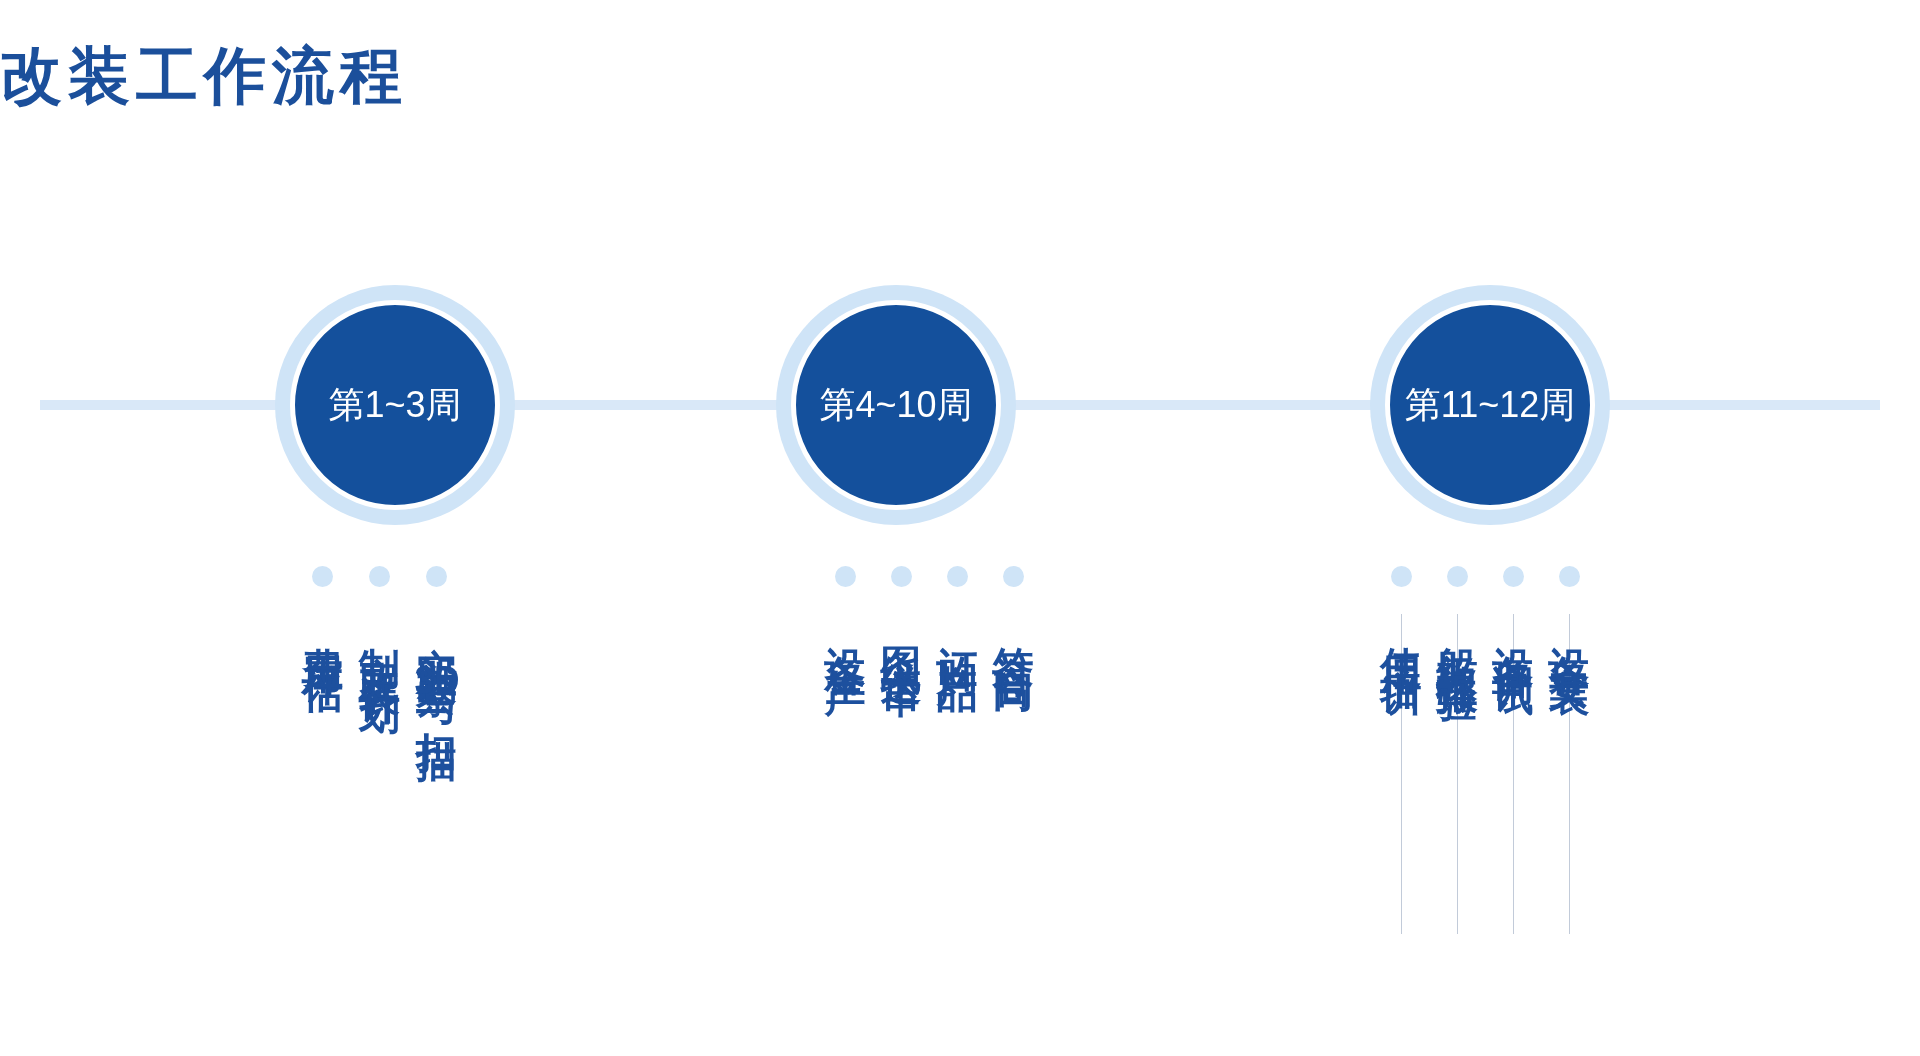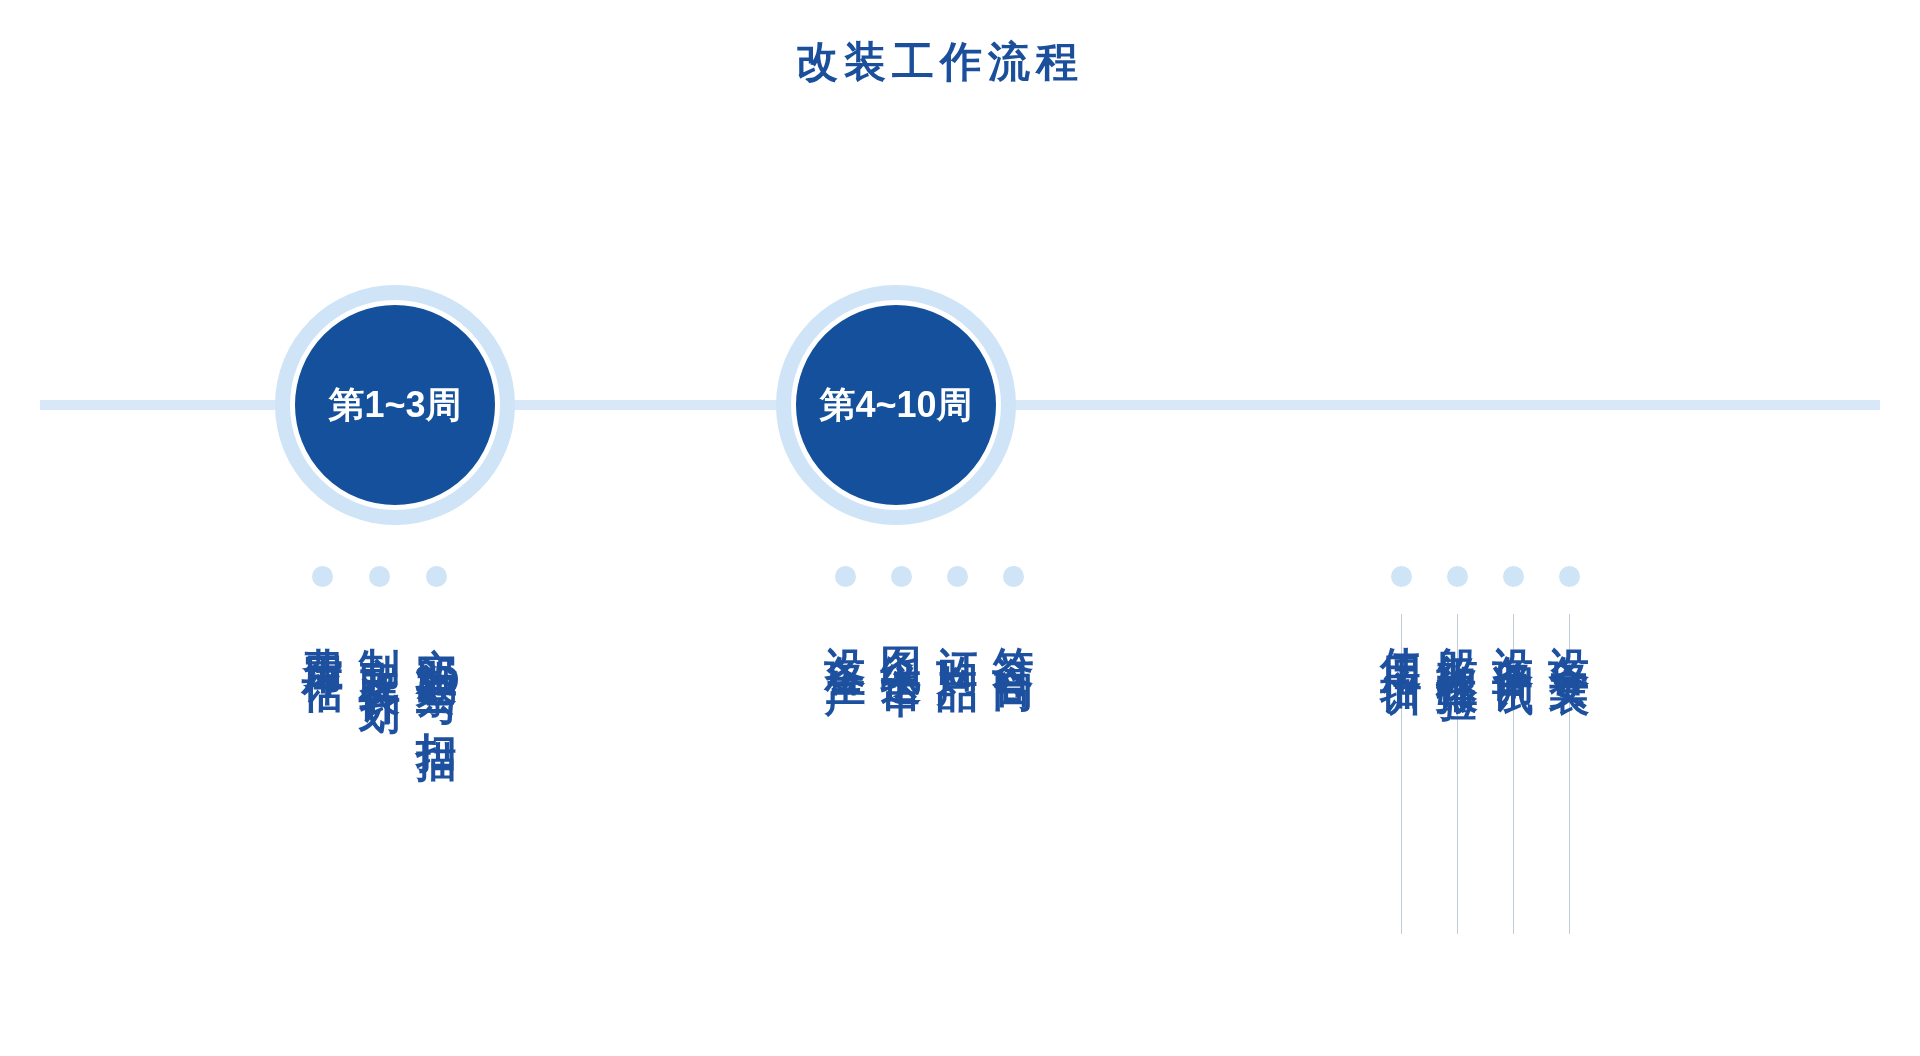--- a/index.html
+++ b/index.html
@@ -3,41 +3,41 @@
 <meta charset="utf-8">
 <style>
   * { margin: 0; padding: 0; box-sizing: border-box; }
   html, body { width: 1920px; height: 1056px; background: #ffffff; overflow: hidden; }
   body { font-family: "Liberation Sans", "DejaVu Sans", sans-serif; position: relative; }
 
   .canvas { position: absolute; inset: 0; width: 1920px; height: 1056px; background: #ffffff; }
 
   .title {
     position: absolute; top: 34px; left: 0; width: 1880px;
-    text-align: center; font-size: 42px; font-weight: bold;
+    text-align: left; font-size: 62px; font-weight: bold;
     color: #1b4f9b; letter-spacing: 6px;
   }
 
   .timeline-line {
     position: absolute; top: 400px; left: 40px; width: 1840px; height: 10px;
     background: #d9e8f8;
   }
 
   .stage-circle {
     position: absolute; top: 285px; width: 240px; height: 240px;
     border-radius: 50%; background: #cfe4f7;
     display: flex; align-items: center; justify-content: center;
   }
   .stage-circle .inner {
     width: 210px; height: 210px; border-radius: 50%;
     background: #14509c; border: 5px solid #ffffff;
     display: flex; align-items: center; justify-content: center;
   }
   .stage-circle .label {
-    color: #ffffff; font-size: 36px; font-weight: bold; white-space: nowrap;
+    color: #ffffff; font-size: 36px; font-weight: normal; white-space: nowrap;
   }
   .circle-1 { left: 275px; }
   .circle-2 { left: 776px; }
   .circle-3 { left: 1370px; }
 
   .task-group {
     position: absolute; top: 566px;
     display: flex; flex-direction: row-reverse; 
   }
   .group-1 { left: 294px; }
@@ -84,20 +84,25 @@
       <span class="label">第1~3周</span>
     </div>
   </div>
 
   <div class="stage-circle circle-2">
     <div class="inner">
       <span class="label">第4~10周</span>
     </div>
   </div>
 
+  <div class="stage-circle circle-3">
+    <div class="inner">
+      <span class="label">第11~12周</span>
+    </div>
+  </div>
 
   <div class="task-group group-1">
     <div class="task-col">
       <span class="dot"></span>
       <div class="v-text">实船勘察与<span class="tcu">3D</span>扫描</div>
     </div>
     <div class="task-col">
       <span class="dot"></span>
       <div class="v-text">制定改装计划</div>
     </div>

